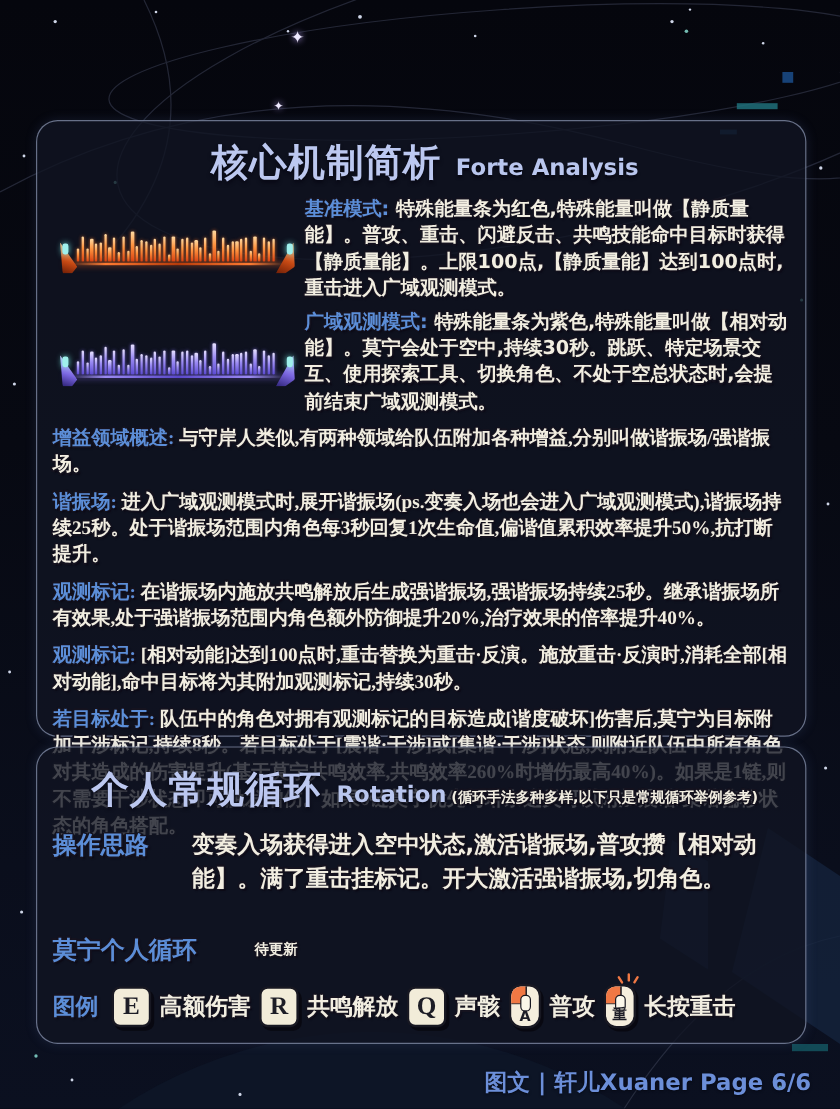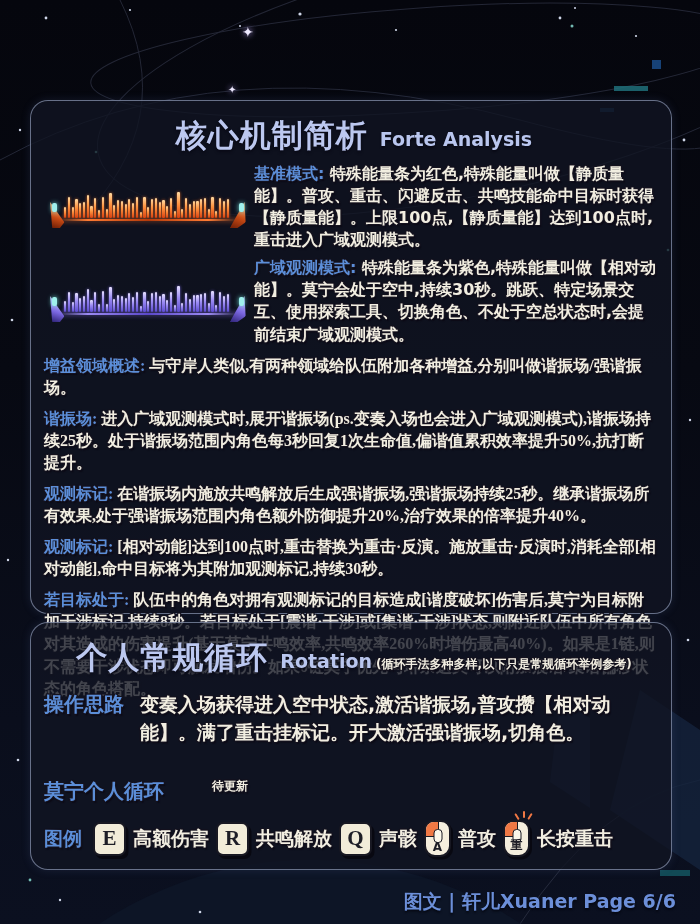--- a/index.html
+++ b/index.html
@@ -46,24 +46,24 @@
   .meter-red .baseline{background:linear-gradient(90deg,rgba(255,130,60,0),#ff7c34 18%,#b33a0c 50%,#ff7c34 82%,rgba(255,130,60,0));box-shadow:0 0 5px rgba(255,110,40,.7);}
   .meter-purple .baseline{background:linear-gradient(90deg,rgba(150,130,255,0),#9d8cf2 18%,#5a48c8 50%,#9d8cf2 82%,rgba(150,130,255,0));box-shadow:0 0 5px rgba(150,120,255,.7);}
   .cap{position:absolute;bottom:2px;width:14px;height:26px;}
   .cap.l{left:-2px;transform:skewX(18deg);}
   .cap.r{right:-2px;transform:skewX(-18deg);}
   .meter-red .cap{background:linear-gradient(200deg,#ffb070 10%,#c84a14 60%,#6e1e06 100%);clip-path:polygon(0 100%,45% 0,100% 78%,55% 100%);}
   .meter-purple .cap{background:linear-gradient(200deg,#cfc4ff 10%,#7a66e0 60%,#2f2478 100%);clip-path:polygon(0 100%,45% 0,100% 78%,55% 100%);}
   .gem{position:absolute;bottom:18px;width:5px;height:9px;background:#9ff0ec;border-radius:2px;box-shadow:0 0 5px #74e8e2;}
   .gem.l{left:2px;} .gem.r{right:2px;}
   
-  .strategy-row{display:flex;margin:12px 2px 0 2px;}
+  .strategy-row{display:flex;margin:12px 2px 0 2px;gap:20px;}
   .kw-big{flex:0 0 96px;font-size:20px;font-weight:800;color:#5c8ed8;}
   .body-big{flex:1;font-size:19px;font-weight:800;line-height:1.45;color:#f2eee1;margin:0;}
-  .rotation-row{display:flex;margin:32px 2px 0 2px;}
+  .rotation-row{display:flex;margin:32px 2px 0 2px;align-items:center;}
   .rot-label{flex:0 0 168px;font-size:20px;font-weight:800;color:#5c8ed8;}
   .rot-val{font-size:12px;font-weight:800;color:#f2eee1;}
   .legend-row{position:absolute;left:13px;right:10px;bottom:12px;display:flex;align-items:center;gap:7px;}
   .legend-label{font-size:19px;font-weight:800;color:#5c8ed8;margin-right:4px;}
   .l-label{font-size:19px;font-weight:800;color:#f2eee1;white-space:nowrap;}
   .keycap{display:inline-flex;align-items:center;justify-content:center;width:29px;height:30px;border-radius:7px;
     background:#f2ecd9;border:2px solid #181822;box-shadow:2.5px 3px 0 rgba(8,8,16,.9);
     font-family:"Liberation Serif","DejaVu Serif",serif;font-weight:700;font-size:21px;color:#1d1d26;}
   .mouse{position:relative;display:inline-block;width:23px;height:33px;border-radius:10px 10px 11px 11px;
     background:#f5eedd;border:2px solid #181822;box-shadow:2px 2.5px 0 rgba(8,8,16,.9);}

